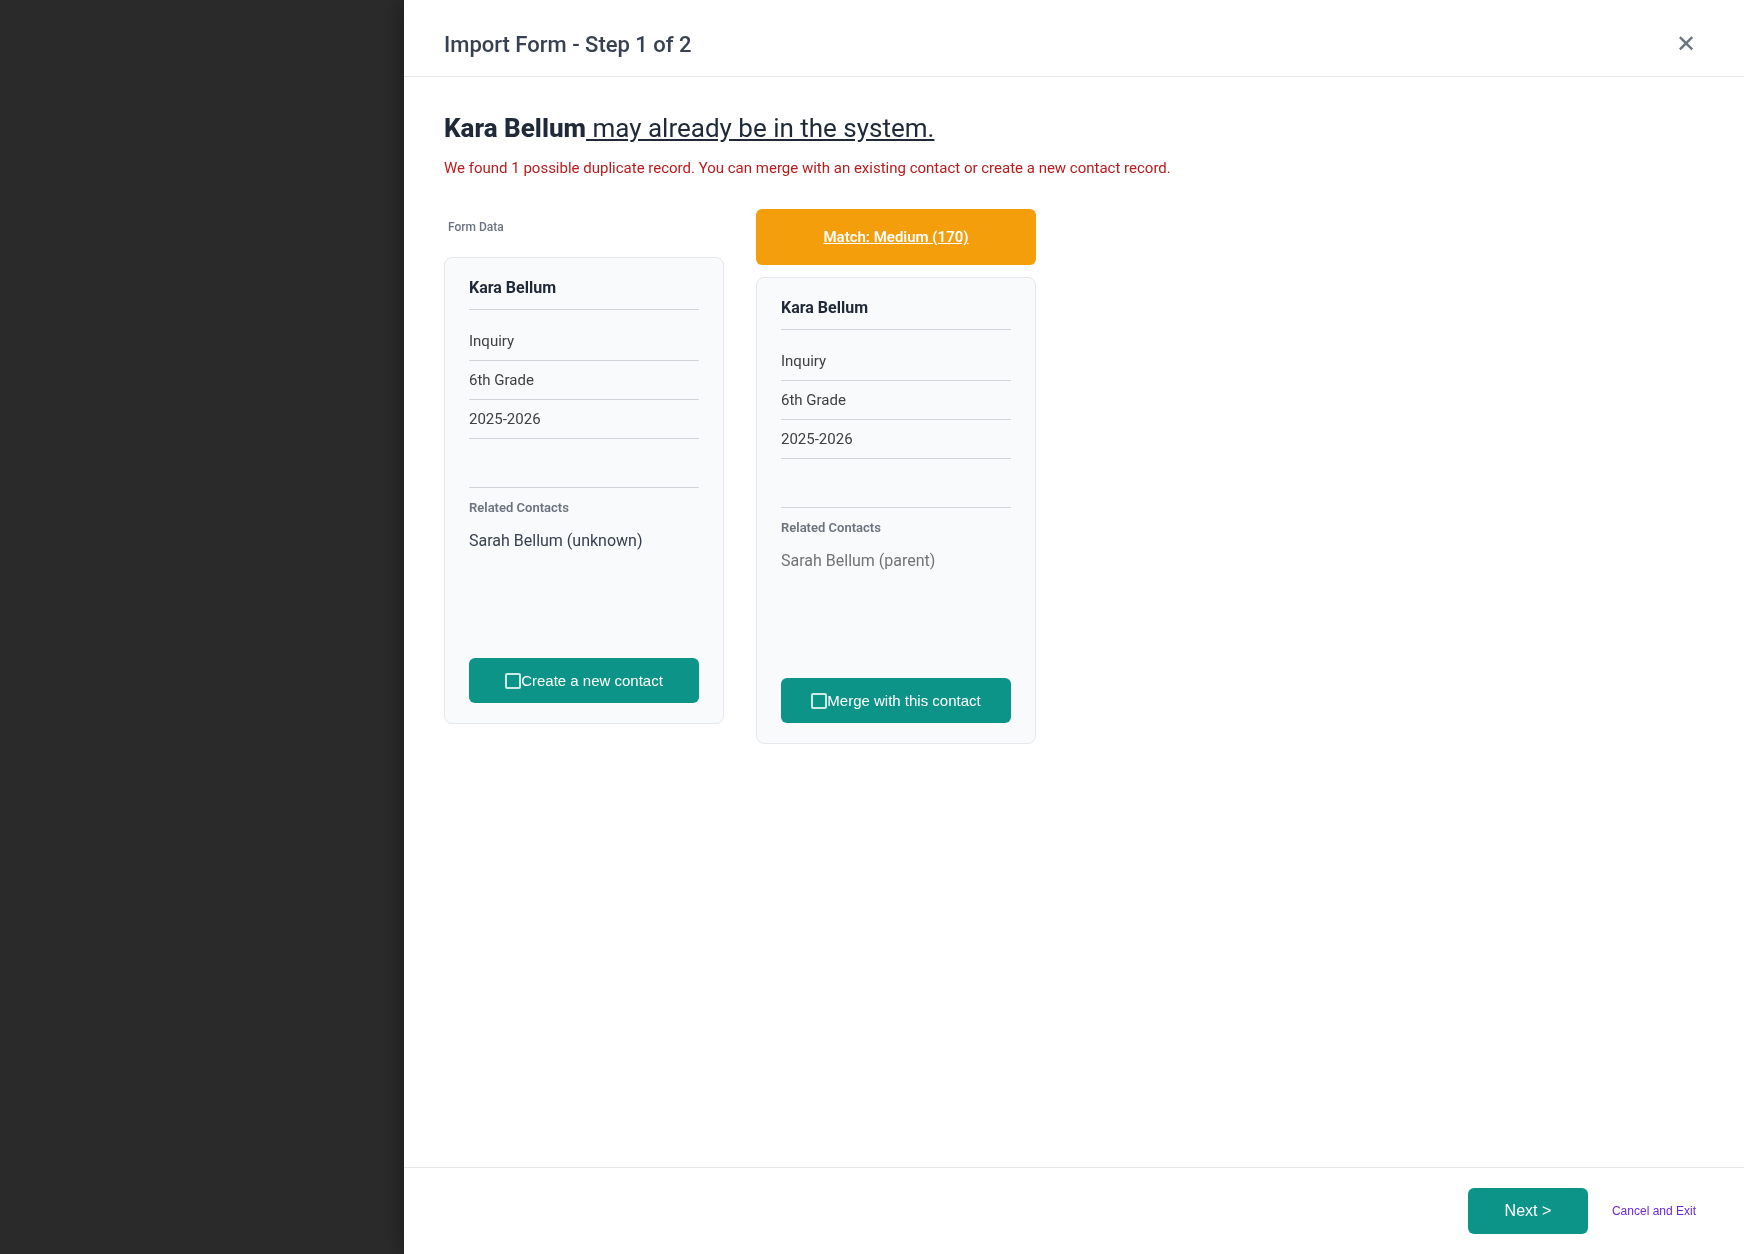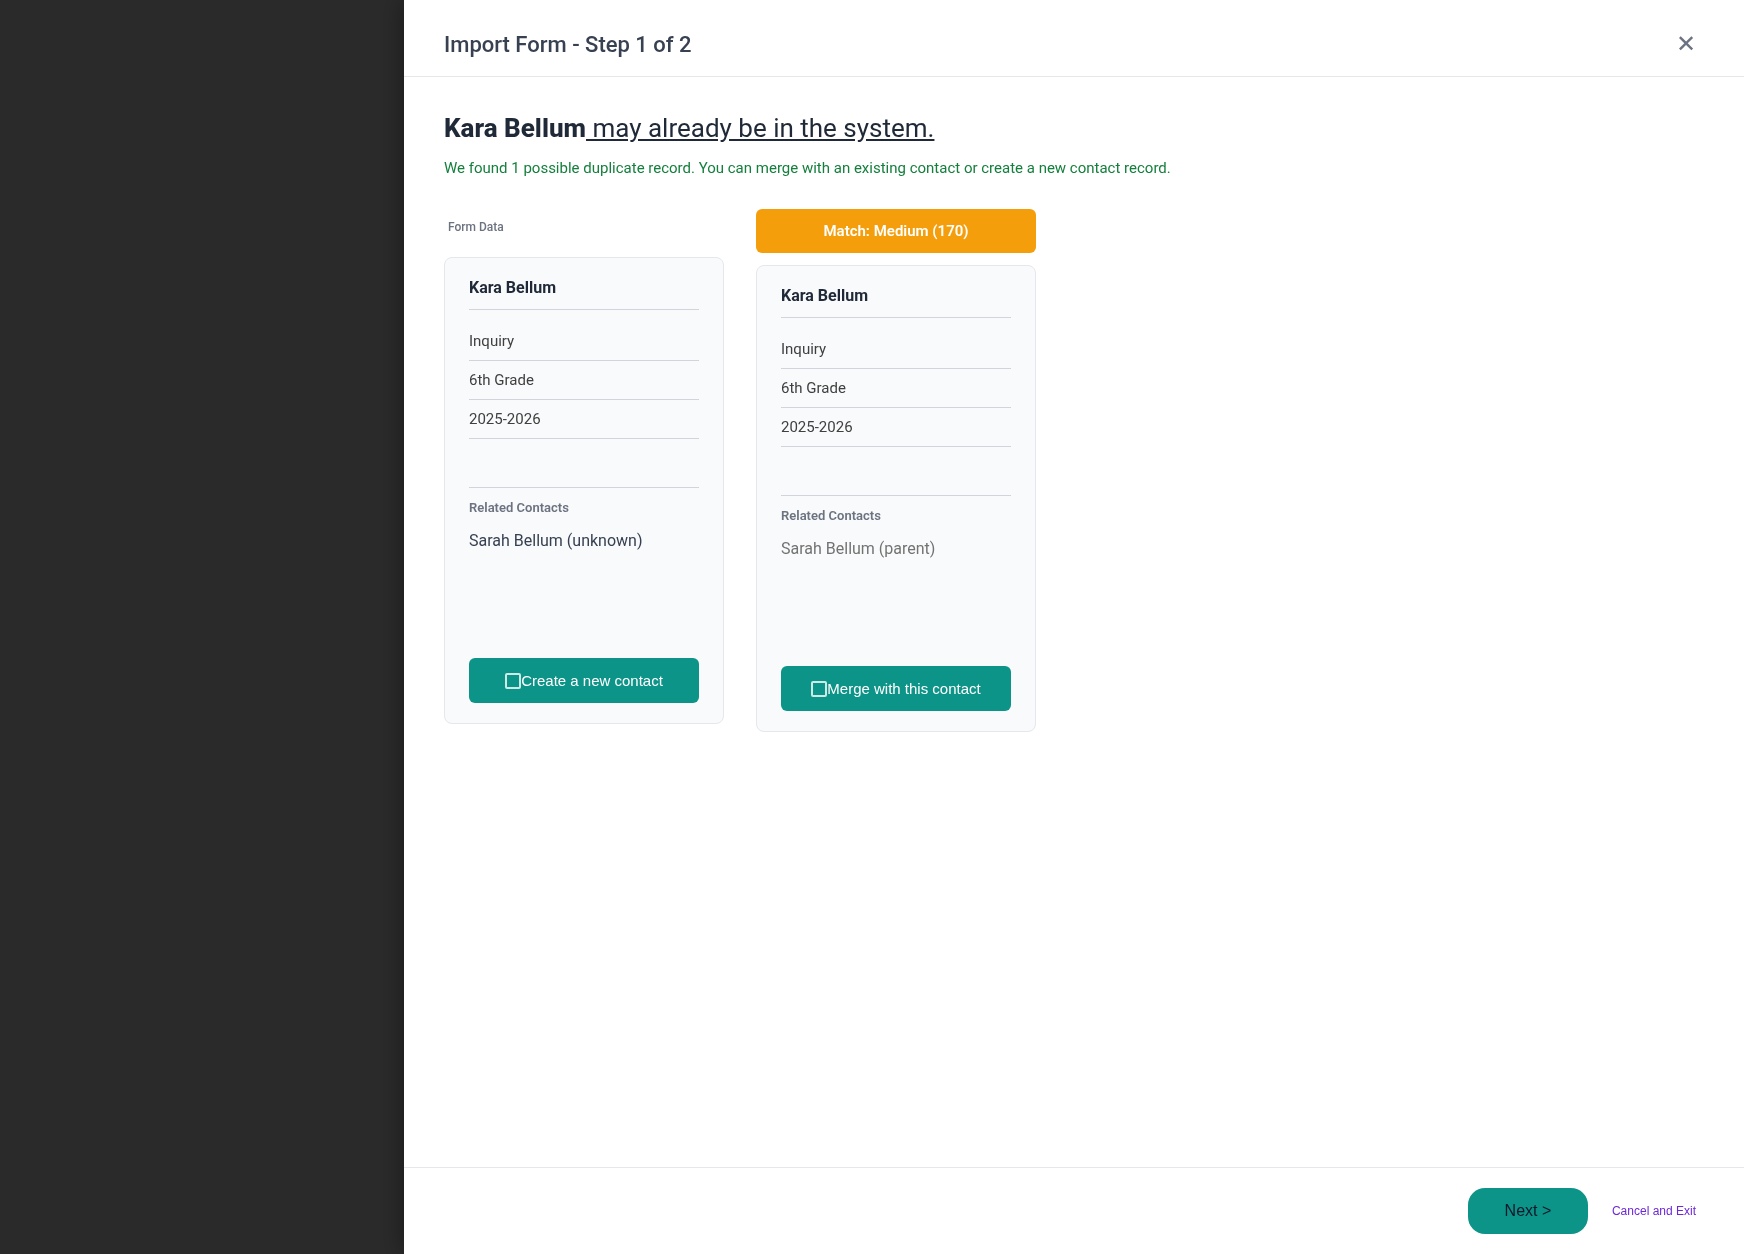--- a/index.html
+++ b/index.html
@@ -79,21 +79,21 @@
       font-weight: 800;
     }
 
     .main-heading span.rest {
       font-weight: 400;
       text-decoration: underline;
     }
 
     .description {
       font-size: 15px;
-      color: #15803d;
+      color: #b91c1c;
       margin-bottom: 32px;
     }
 
     .columns-container {
       display: flex;
       gap: 32px;
       align-items: flex-start;
     }
 
     .column {
@@ -115,21 +115,22 @@
     .match-badge {
       background: #f59e0b;
       color: #fff;
       font-size: 15px;
       font-weight: 600;
       padding: 8px 20px;
       border-radius: 6px;
       display: inline-flex;
       align-items: center;
       justify-content: center;
-      height: 44px;
+      height: 56px;
+      text-decoration: underline;
     }
 
     .card {
       background: #f9fafb;
       border: 1px solid #e5e7eb;
       border-radius: 8px;
       padding: 20px 24px;
       width: 280px;
       display: flex;
       flex-direction: column;
@@ -217,23 +218,23 @@
       border-top: 1px solid #e5e7eb;
       display: flex;
       justify-content: flex-end;
       align-items: center;
       gap: 16px;
       background: #fff;
     }
 
     .btn-next {
       background: #0d9488;
-      color: #0f172a;
+      color: #ffffff;
       border: none;
-      border-radius: 17px;
+      border-radius: 6px;
       padding: 14px 36px;
       font-size: 16px;
       font-weight: 500;
       cursor: pointer;
       min-width: 120px;
     }
 
     .btn-cancel {
       background: none;
       border: none;

